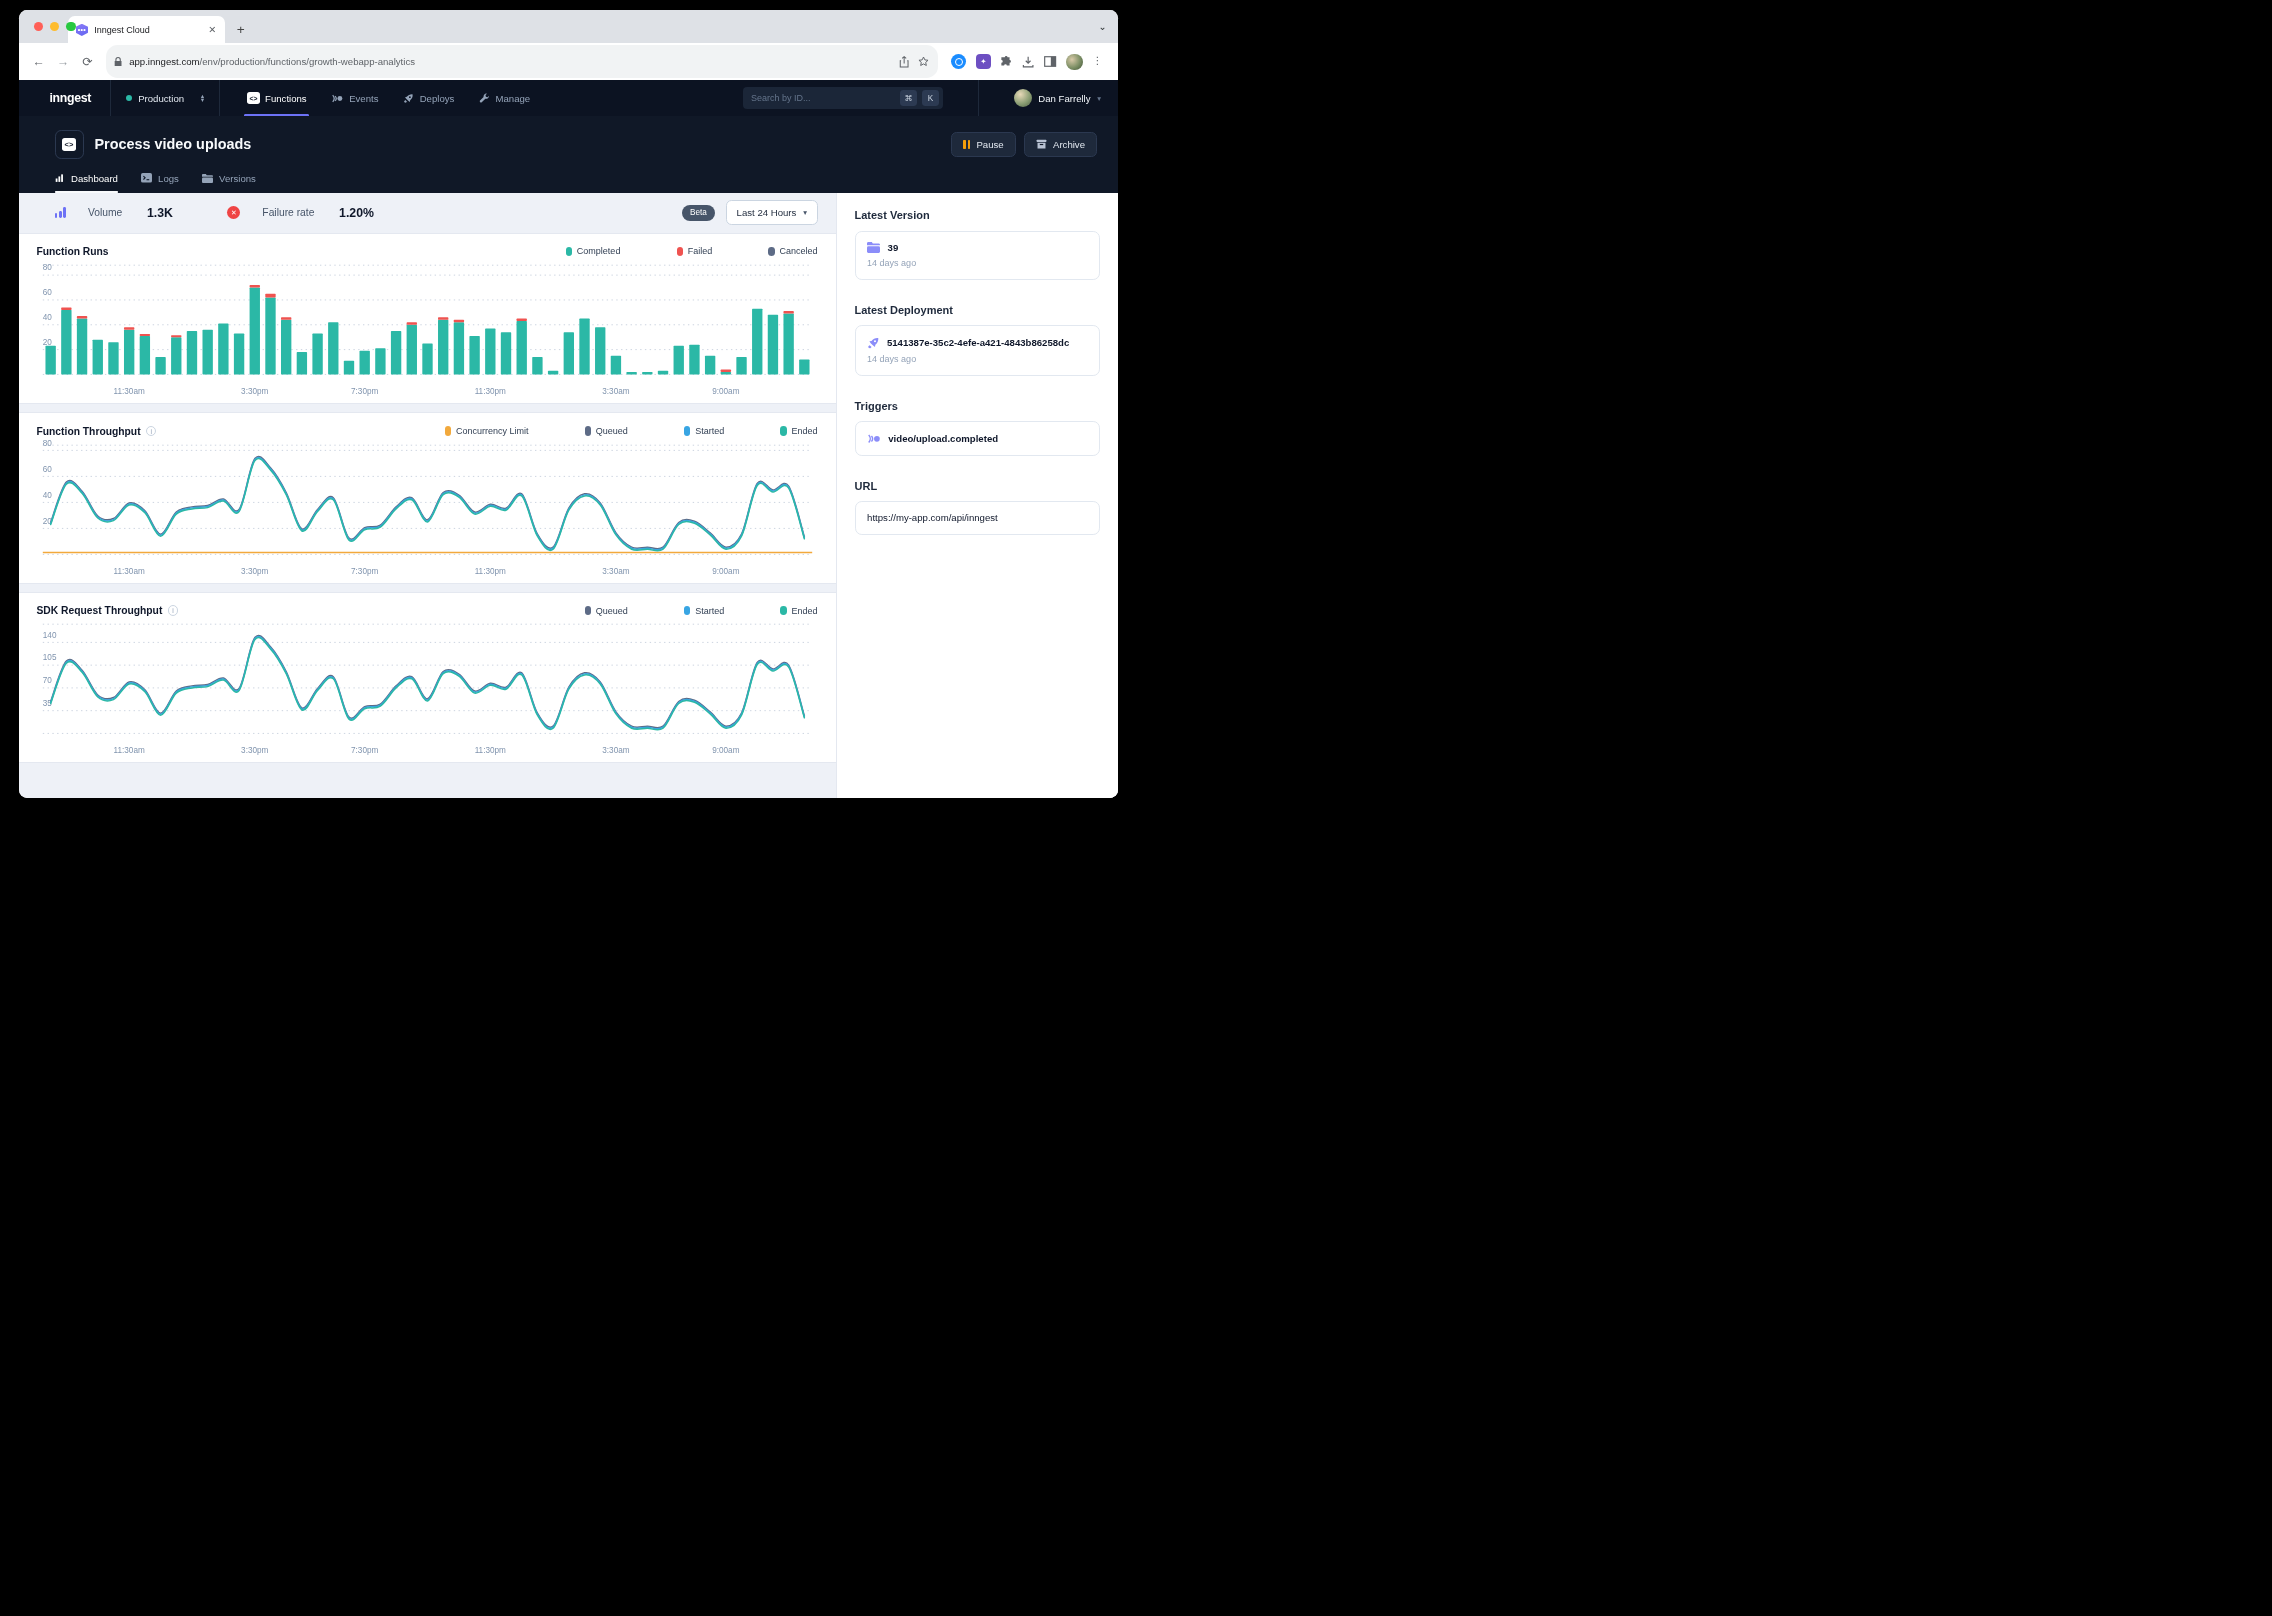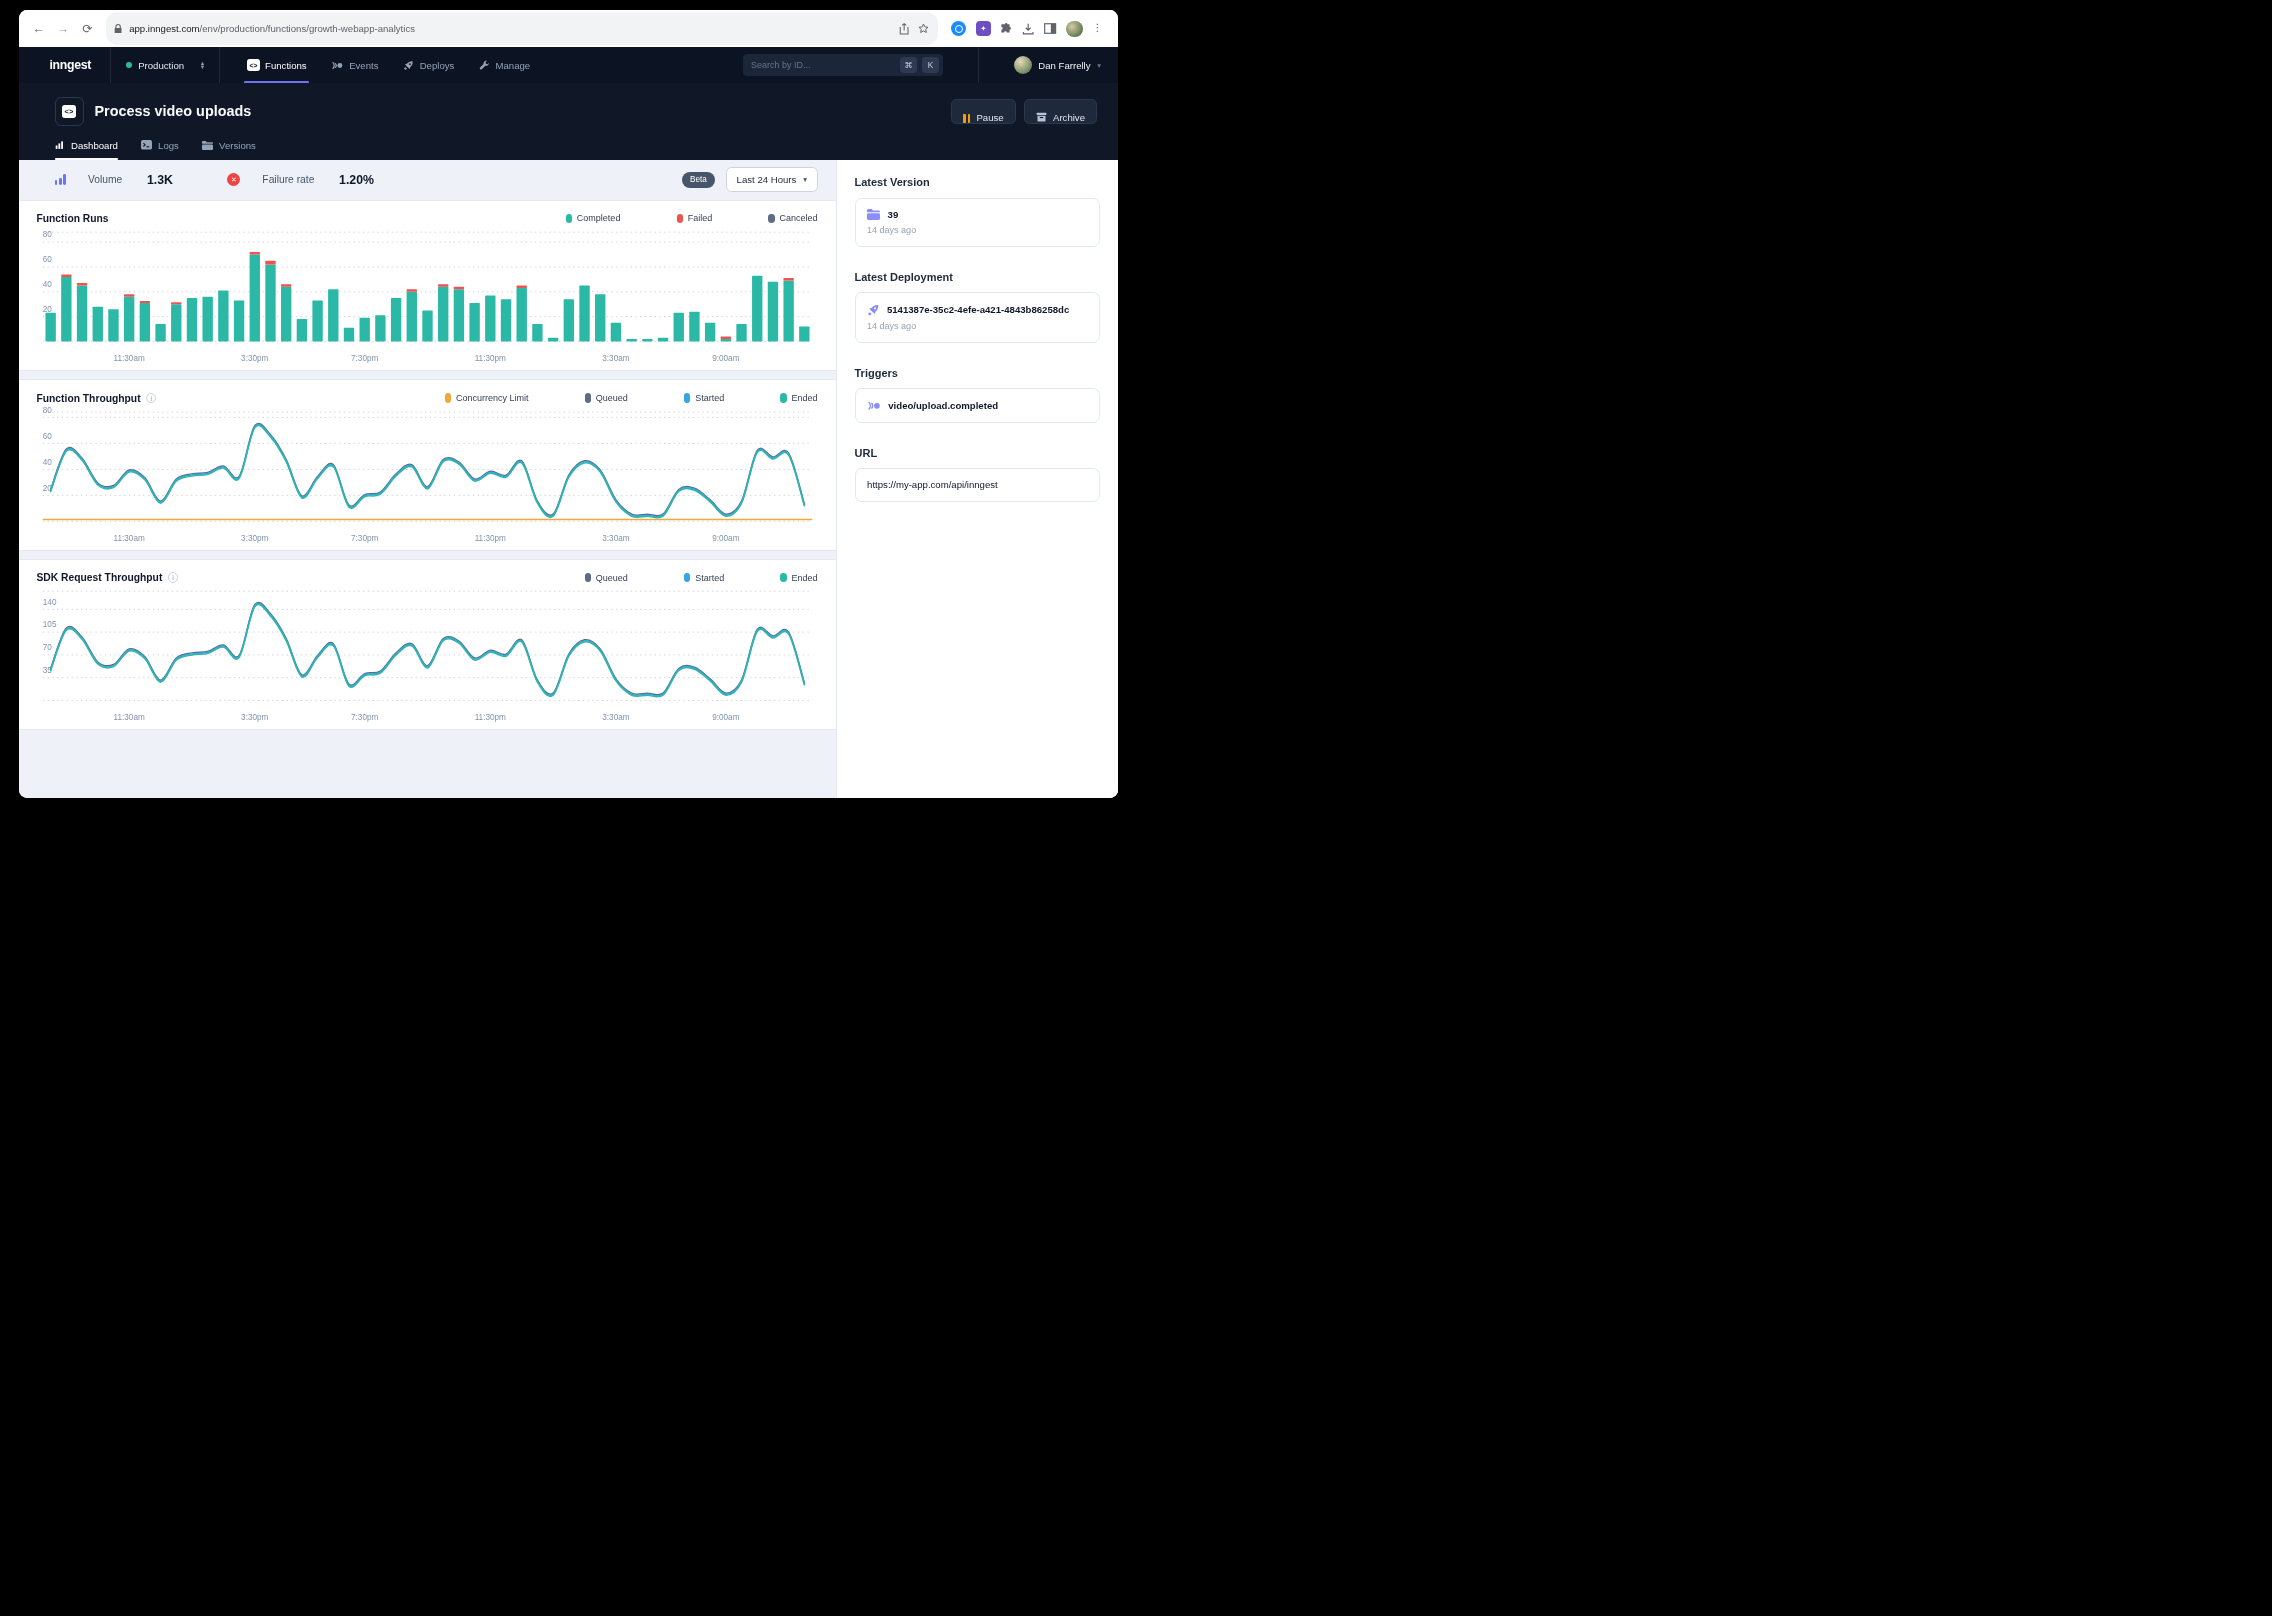--- a/index.html
+++ b/index.html
@@ -62,21 +62,21 @@
   .user .chev { color:#64748B; font-size:7.5px; }
 
   
   .pagehead { background:#101827; padding:13.7px 20.5px 0 36px; color:#fff; flex:none; }
   .ph-top { display:flex; align-items:center; }
   .fn-icon { width:29px; height:29px; border:0.7px solid #2B3850; border-radius:6.2px; display:flex; align-items:center; justify-content:center; margin-right:11px; }
   .fn-icon .code-chip { width:13.7px; height:13.7px; font-size:7.5px; }
   .page-title { font-size:14.4px; font-weight:700; color:#F8FAFC; }
   .head-actions { margin-left:auto; display:flex; gap:8.2px; }
   .hbtn { height:24.6px; background:#1E293B; border:0.7px solid #2B3850; border-radius:5.5px; color:#E2E8F0;
-          font-size:9.6px; display:flex; align-items:flex-end; gap:6.2px; padding:0 11px; }
+          font-size:9.6px; display:flex; align-items:center; gap:6.2px; padding:0 11px; }
   .pause-ico { display:flex; gap:2.1px; }
   .pause-ico i { width:2.4px; height:9px; background:#F59E0B; border-radius:0.7px; display:block;}
   .ptabs { display:flex; gap:23px; margin-top:13.7px; }
   .ptab { display:flex; align-items:center; gap:6.2px; font-size:9.6px; color:#94A3B8; padding-bottom:9px; position:relative; }
   .ptab.active { color:#fff; }
   .ptab.active::after { content:""; position:absolute; left:0; right:0; bottom:0; height:1.4px; background:#F8FAFC; border-radius:0.7px; }
 
   
   .main { flex:1; display:flex; min-height:0; background:#EEF1F7; }
   .content { width:817px; flex:none; display:flex; flex-direction:column; overflow:hidden; }
@@ -111,20 +111,36 @@
   .sb-card { border:0.7px solid #E2E8F0; border-radius:6.8px; padding:10.3px 11.6px; margin-bottom:24px; }
   .sb-row { display:flex; align-items:center; gap:7.5px; font-size:9.6px; font-weight:600; color:#0F172A; }
   .sb-ago { font-size:9px; color:#94A3B8; margin-top:5.5px; }
   .hash { word-break:break-all; }
 </style>
 </head>
 <body>
 
 <div class="window">
 
+  <div class="tabstrip">
+    <div class="traffic">
+      <span class="tl-red"></span>
+      <span class="tl-yellow"></span>
+      <span class="tl-green"></span>
+    </div>
+    <div class="tab">
+      <span class="favicon">
+          <i></i>
+        </span>
+      <span class="tab-title">Inngest Cloud</span>
+      <span class="tab-close">✕</span>
+    </div>
+    <div class="newtab">+</div>
+    <div class="strip-chevron">⌄</div>
+  </div>
 
   <div class="toolbar">
     <div class="nav-ico">←</div>
     <div class="nav-ico dim">→</div>
     <div class="nav-ico">⟳</div>
     <div class="omnibox">
       <svg class="lock" width="8.2" height="9.6" viewBox="0 0 12 14">
           <path fill="#5F6368" d="M2 6V4a4 4 0 018 0v2h1v7H1V6h1zm1.6 0h4.8V4a2.4 2.4 0 00-4.8 0v2z"></path>
         </svg>
       <span class="url"><b>app.inngest.com</b><span>/env/production/functions/growth-webapp-analytics</span></span>

